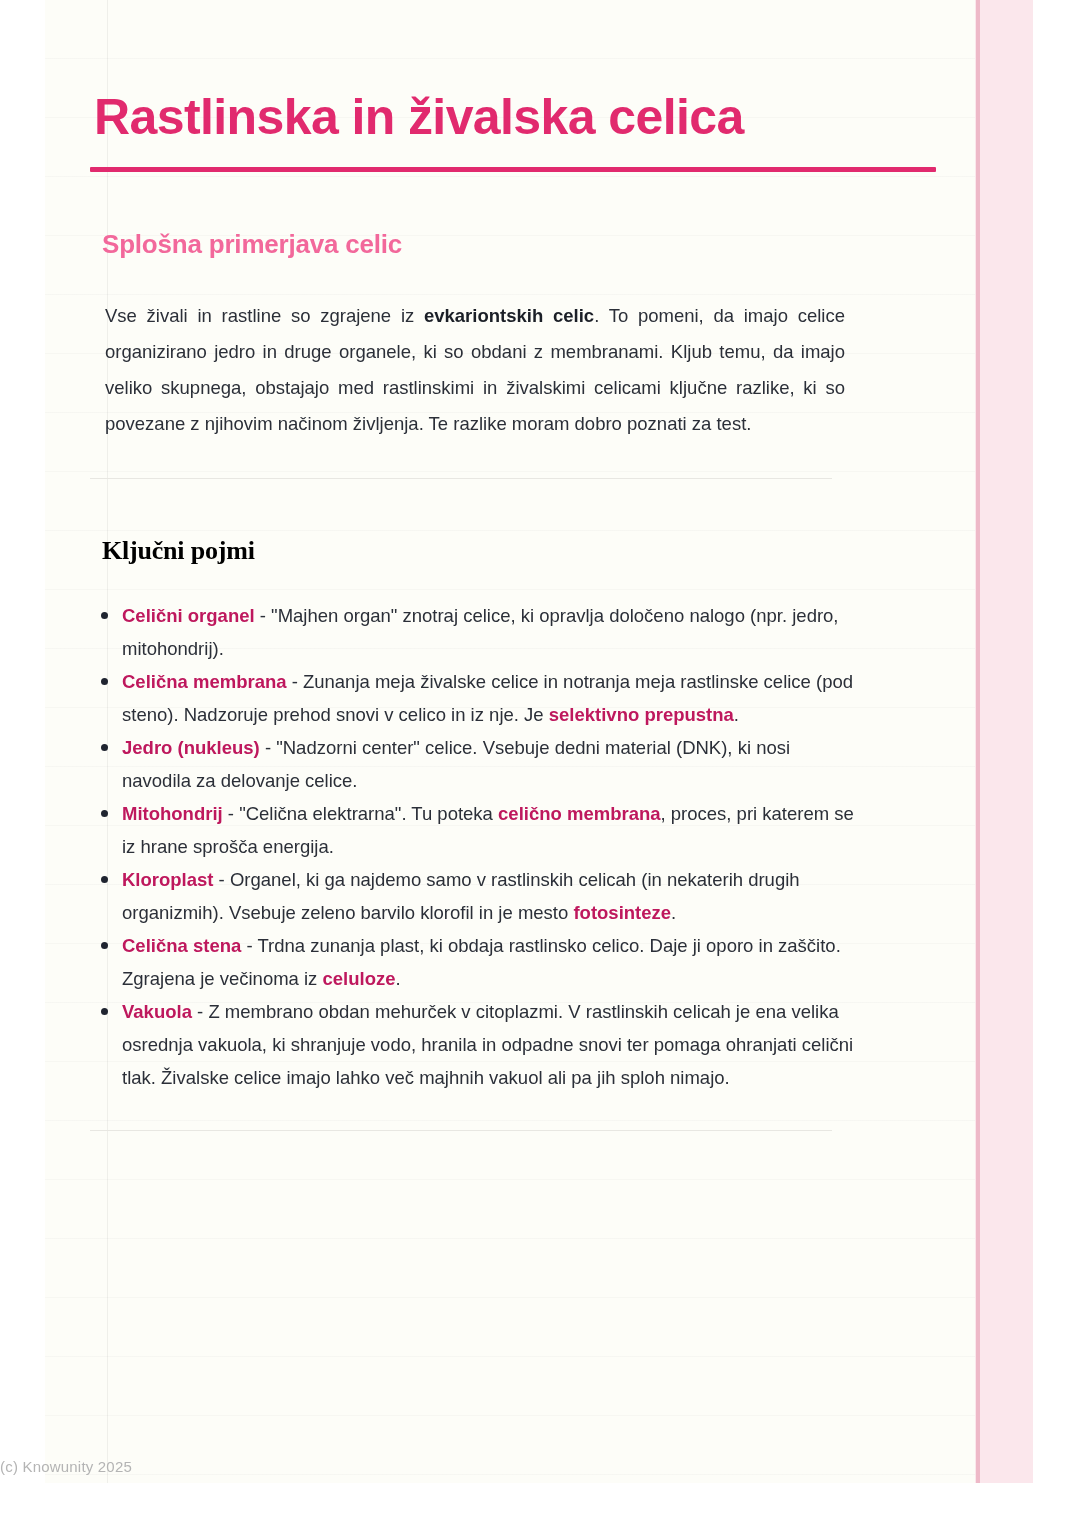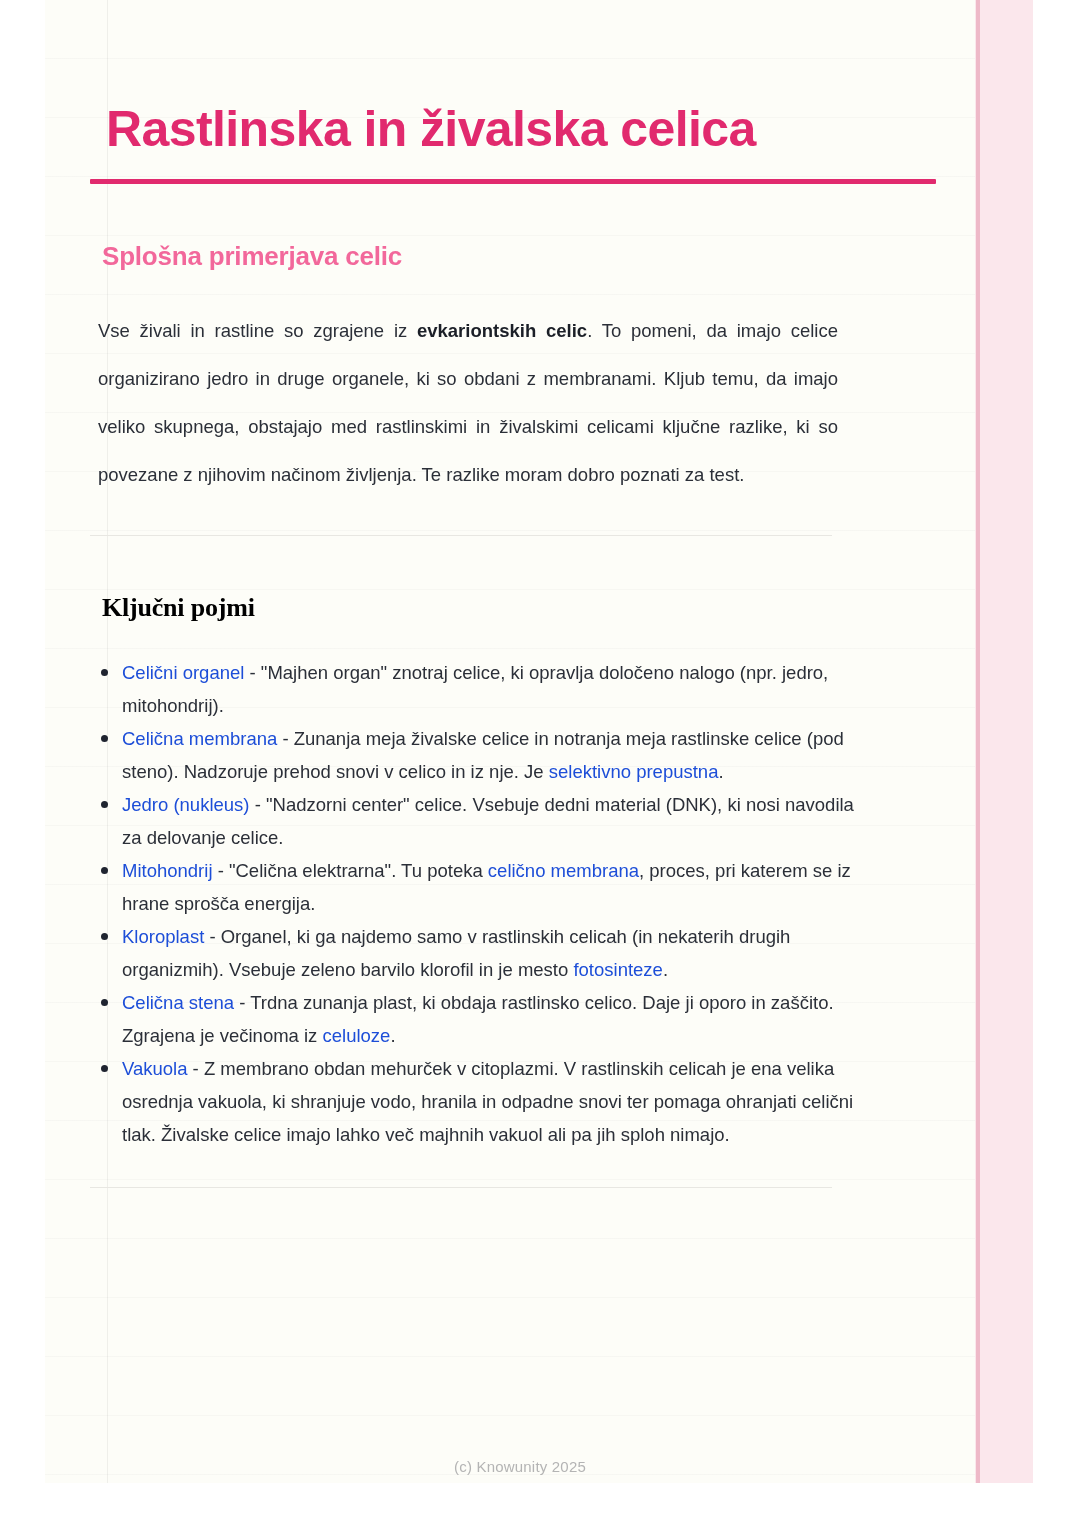--- a/index.html
+++ b/index.html
@@ -76,21 +76,21 @@
 
   
   .content {
     position: absolute;
     left: 90px;       
     top: 0;
     width: 848px;
   }
 
   .doc-title {
-    margin: 16px;
+    margin: 4px;
     padding-top: 86px;
     font-size: 50px;
     line-height: 1.1;
     font-weight: 700;
     letter-spacing: -0.6px;
     color: #e12a6e;
     font-family: "Liberation Sans", "DejaVu Sans", sans-serif;
   }
 
   .title-rule {
@@ -109,25 +109,25 @@
     font-weight: 700;
     letter-spacing: -0.2px;
     color: #f2689b;
   }
   .section-heading.strong {
     color: #000000;
     font-family: Liberation Serif, serif;
   }
 
   .body-par {
-    margin: 8px;
+    margin: 15px;
     padding-top: 22px;
     width: 740px;
     font-size: 18.5px;
-    line-height: 48px;
+    line-height: 36px;
     color: #2b2f38;
     text-align: justify;
     text-justify: inter-word;
   }
   .body-par b { font-weight: 700; color: #1b1f27; }
 
   .divider {
     margin-top: 36px;
     width: 742px;
     height: 1px;
@@ -150,28 +150,28 @@
   .term-list li:first-child { margin-top: 6px; }
   .term-list li .bullet-dot {
     position: absolute;
     left: 11px;
     top: 13px;
     width: 7px;
     height: 7px;
     border-radius: 50%;
     background: #1f2430;
   }
-  .term-list li b { font-weight: 400; color: #1d4ed8; }
+  .term-list li b { font-weight: 700; color: #be185d; }
 
   .watermark {
     position: absolute;
     left: 0;
     top: 1458px;
     width: 1040px;
-    text-align: center;
+    text-align: left;
     font-size: 15px;
     color: #b4b4b4;
     letter-spacing: 0.2px;
   }
 </style>
 </head>
 <body>
 
 <div class="page-root">
 

